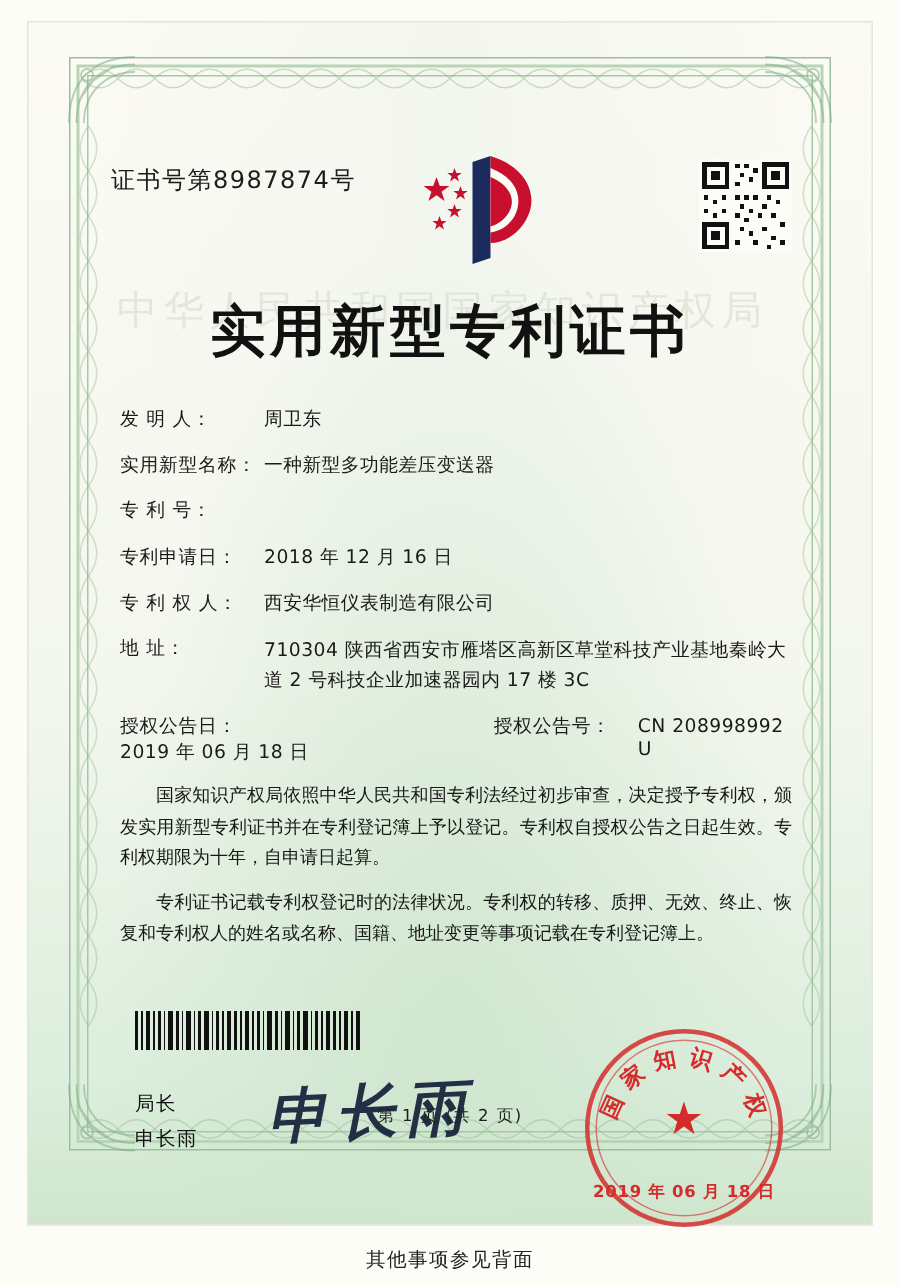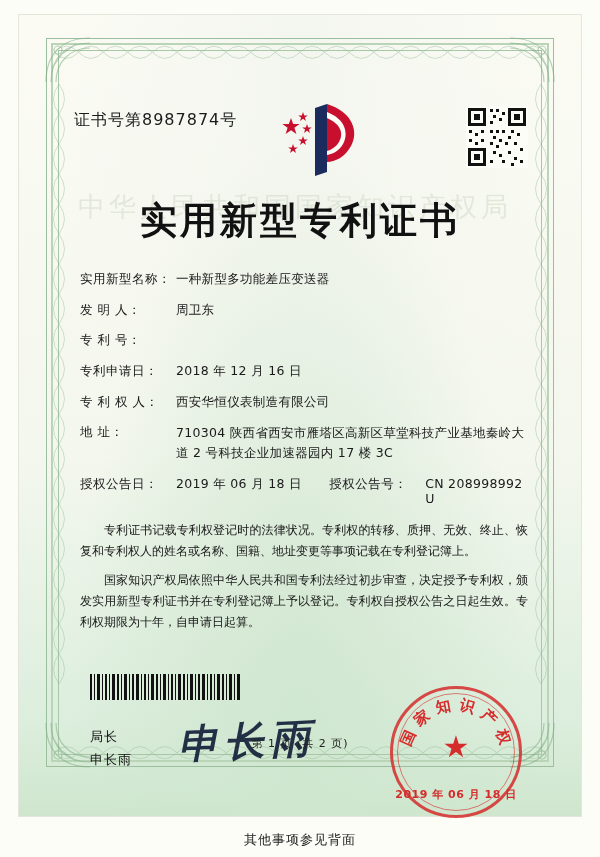--- a/index.html
+++ b/index.html
@@ -52,21 +52,21 @@
       font-family:"DejaVu Sans","Liberation Sans",sans-serif;}
 
   
   .fields{position:absolute;left:62px;right:56px;top:256px;font-size:12.5px;color:#1a1a1a;}
   .frow{display:flex;margin-bottom:12.5px;line-height:1.45;}
   .flabel{width:96px;flex:none;letter-spacing:0.5px;}
   .fval{flex:1;letter-spacing:0.3px;}
   .frow.addr .fval{line-height:1.6;}
   .two-col{display:flex;margin-bottom:12px;}
   .two-col .seg{display:flex;}
-  .two-col .seg.left{width:262px;}
+  .two-col .seg.left{width:262px;flex-direction:column;}
   .two-col .seg .flabel{width:96px;}
 
   
   .paras{position:absolute;left:62px;right:54px;top:506px;font-size:12px;
          color:#171717;line-height:1.72;text-align:justify;}
   .paras p{margin:0 0 9px 0;text-indent:24px;}
 
   
   .barcode{position:absolute;left:72px;top:660px;width:150px;height:26px;}
 
@@ -249,26 +249,26 @@
             <rect x="15" y="33" width="3" height="3"></rect>
             <rect x="9" y="36" width="3" height="3"></rect>
         </g>
       </svg>
     </div>
 
     <div class="title">实用新型专利证书</div>
 
     <div class="fields">
       <div class="frow">
+        <div class="flabel">发 明 人：</div>
+        <div class="fval">周卫东</div>
+      </div>
+      <div class="frow">
         <div class="flabel">实用新型名称：</div>
         <div class="fval">一种新型多功能差压变送器</div>
-      </div>
-      <div class="frow">
-        <div class="flabel">发 明 人：</div>
-        <div class="fval">周卫东</div>
       </div>
       <div class="frow">
         <div class="flabel">专 利 号：</div>
       </div>
       <div class="frow">
         <div class="flabel">专利申请日：</div>
         <div class="fval">2018 年 12 月 16 日</div>
       </div>
       <div class="frow">
         <div class="flabel">专 利 权 人：</div>
@@ -284,22 +284,22 @@
           <div class="fval">2019 年 06 月 18 日</div>
         </div>
         <div class="seg">
           <div class="flabel">授权公告号：</div>
           <div class="fval">CN 208998992 U</div>
         </div>
       </div>
     </div>
 
     <div class="paras">
+      <p>国家知识产权局依照中华人民共和国专利法经过初步审查，决定授予专利权，颁发实用新型专利证书并在专利登记簿上予以登记。专利权自授权公告之日起生效。专利权期限为十年，自申请日起算。</p>
       <p>专利证书记载专利权登记时的法律状况。专利权的转移、质押、无效、终止、恢复和专利权人的姓名或名称、国籍、地址变更等事项记载在专利登记簿上。</p>
-      <p>国家知识产权局依照中华人民共和国专利法经过初步审查，决定授予专利权，颁发实用新型专利证书并在专利登记簿上予以登记。专利权自授权公告之日起生效。专利权期限为十年，自申请日起算。</p>
     </div>
 
     <div class="barcode">
       <svg viewBox="0 0 150 26" preserveAspectRatio="none" shape-rendering="crispEdges">
         <g fill="#111">
           <rect x="0" y="0" width="2" height="26"></rect>
             <rect x="4" y="0" width="1" height="26"></rect>
           <rect x="7" y="0" width="3" height="26"></rect>
             <rect x="12" y="0" width="1" height="26"></rect>
           <rect x="15" y="0" width="2" height="26"></rect>

